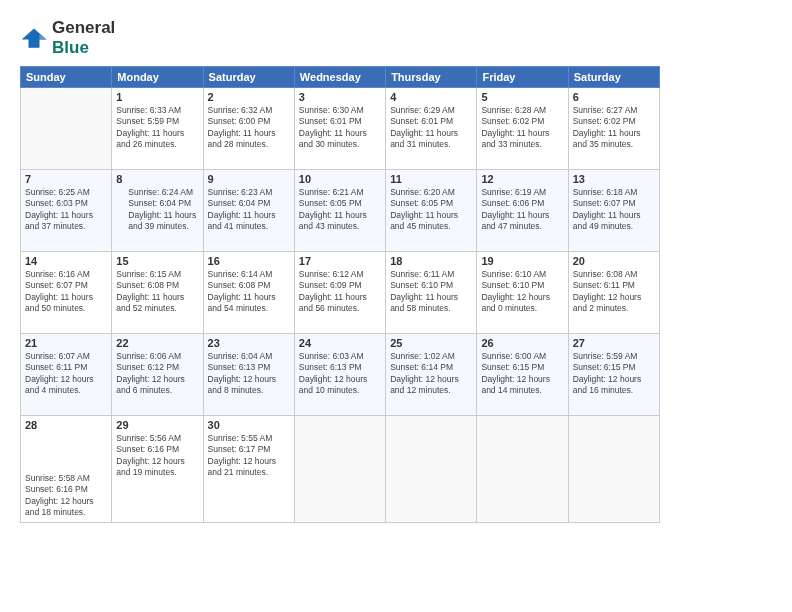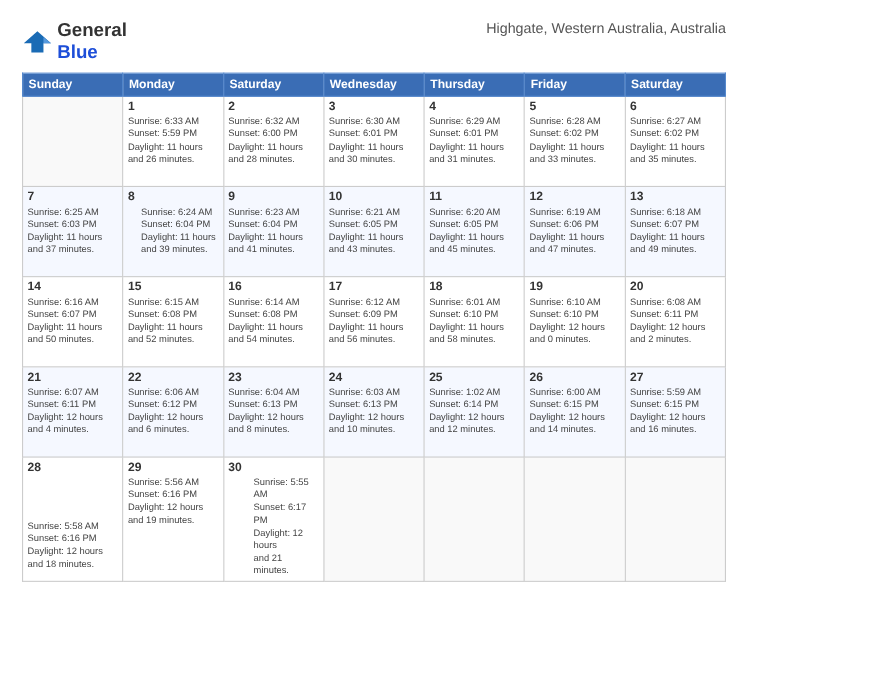--- a/index.html
+++ b/index.html
@@ -90,25 +90,24 @@
 
 <div class="page">
   <div class="header">
     <div class="logo">
       <svg class="logo-icon" viewBox="0 0 40 32" xmlns="http://www.w3.org/2000/svg">
         <polygon points="20,2 38,18 28,18 28,30 12,30 12,18 2,18" fill="#1a6bb5"></polygon>
         <polygon points="28,10 38,18 28,18" fill="#5599dd"></polygon>
       </svg>
       <div>
         <span style="font-size:17px;font-weight:bold;color:#333;">General</span><br>
-        <span style="font-size:17px;font-weight:bold;color:#1d4ed8;">Blue</span>
+        <span style="font-size:17px;font-weight:bold;color:#0f766e;">Blue</span>
       </div>
     </div>
     <div class="title-block">
-      <div class="location">Highgate, Western Australia, Australia</div>
     </div>
   </div>
 
   <table>
     <thead>
       <tr>
       <th>Sunday</th>
           <th>Monday</th>
           <th>Saturday</th>
           <th>Wednesday</th>
@@ -238,21 +237,21 @@
           </td>
           <td>
             <span class="day-num">17</span>
             <div class="day-info" style="white-space: pre-line;">Sunrise: 6:12 AM
 Sunset: 6:09 PM
 Daylight: 11 hours
 and 56 minutes.</div>
           </td>
           <td>
             <span class="day-num">18</span>
-            <div class="day-info" style="white-space: pre-line;">Sunrise: 6:01 AM
+            <div class="day-info" style="white-space: pre-line;">Sunrise: 6:11 AM
 Sunset: 6:10 PM
 Daylight: 11 hours
 and 58 minutes.</div>
           </td>
           <td>
             <span class="day-num">19</span>
             <div class="day-info" style="white-space: pre-line;">Sunrise: 6:10 AM
 Sunset: 6:10 PM
 Daylight: 12 hours
 and 0 minutes.</div>
@@ -326,21 +325,21 @@
           </td>
           <td>
             <span class="day-num">29</span>
             <div class="day-info" style="white-space: pre-line;">Sunrise: 5:56 AM
 Sunset: 6:16 PM
 Daylight: 12 hours
 and 19 minutes.</div>
           </td>
           <td>
             <span class="day-num">30</span>
-            <div class="day-info" style="white-space: pre-line; margin-left: 23px;">Sunrise: 5:55 AM
+            <div class="day-info" style="white-space: pre-line;">Sunrise: 5:55 AM
 Sunset: 6:17 PM
 Daylight: 12 hours
 and 21 minutes.</div>
           </td>
           <td class="empty"></td>
           <td class="empty"></td>
           <td class="empty"></td>
           <td class="empty"></td>
         </tr>
       </tbody>

